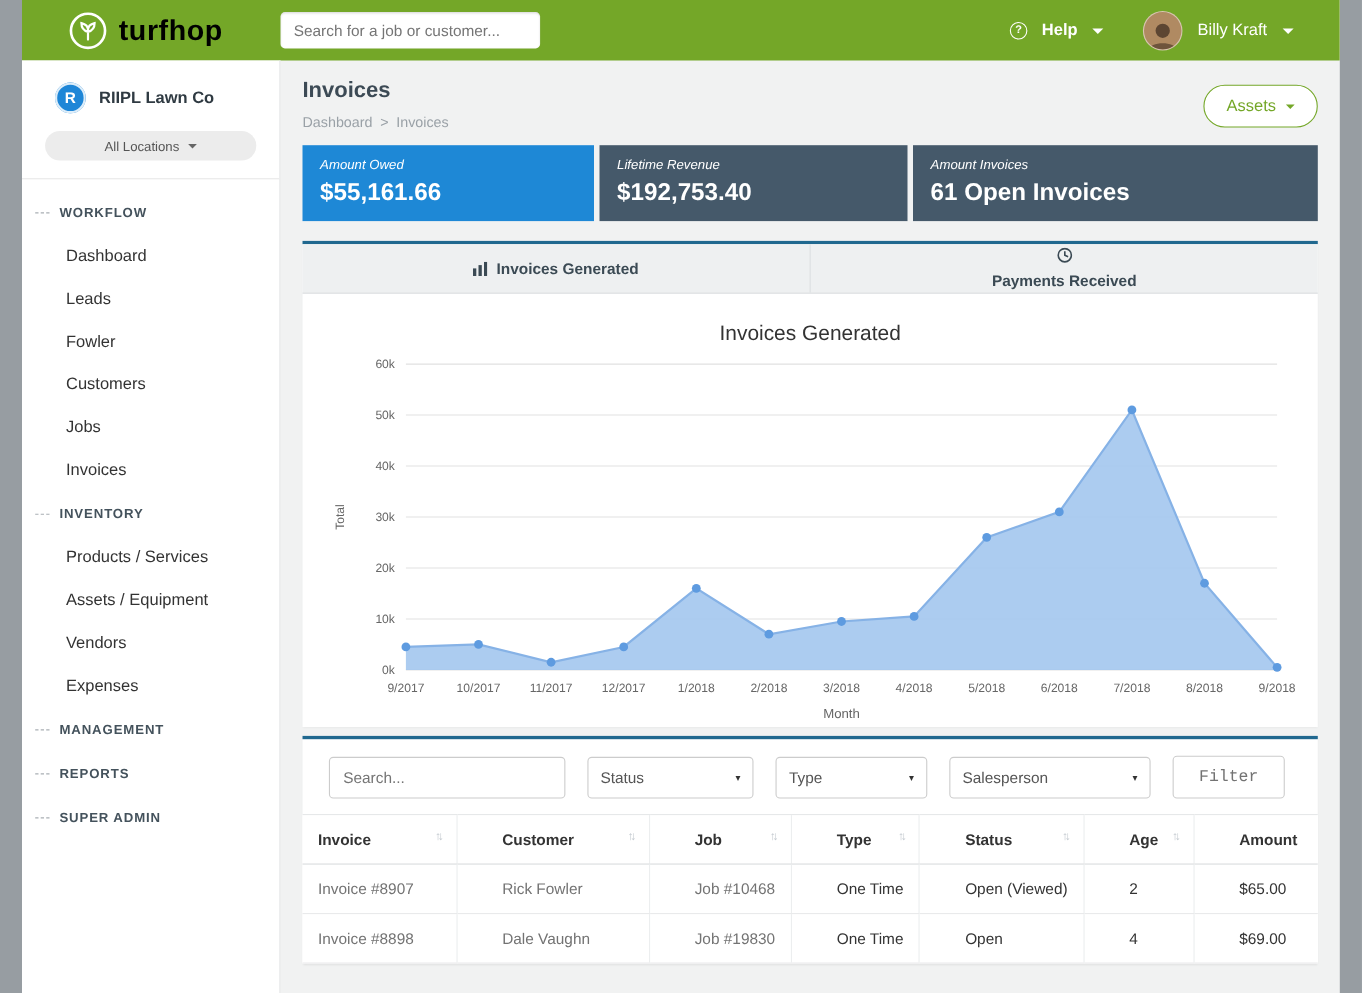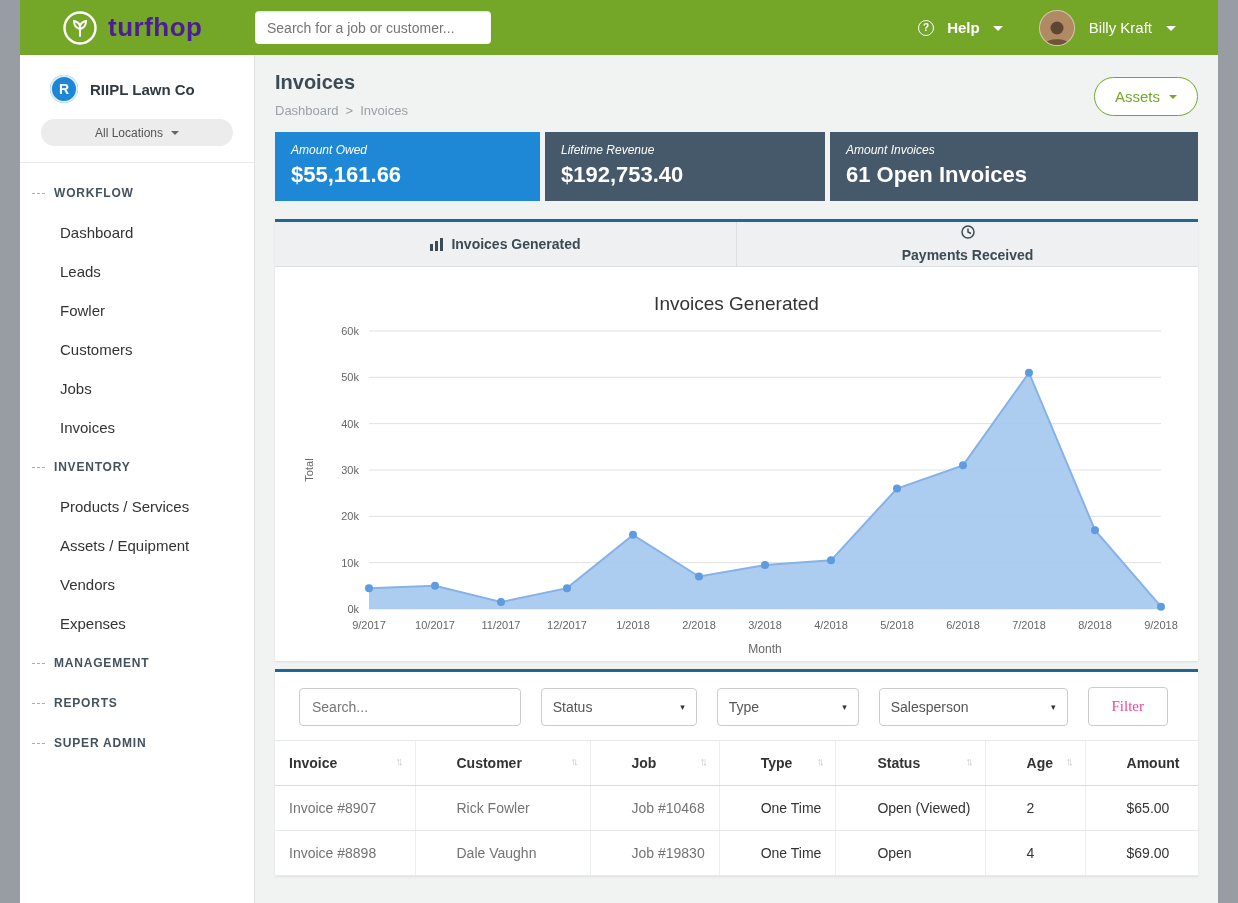--- a/index.html
+++ b/index.html
@@ -2,21 +2,21 @@
 <html><head>
 <meta charset="utf-8">
 <style>
   * { box-sizing: border-box; margin: 0; padding: 0; }
   html,body { width:1238px; height:903px; overflow:hidden; font-family:"Liberation Sans",sans-serif; background:#979da2; }
   .app { position:absolute; left:20px; top:0; width:1198px; height:903px; background:#f1f2f2; overflow:hidden; }
 
   
   .navbar { height:55px; background:#74a728; display:flex; align-items:center; }
   .brand { width:235px; display:flex; align-items:center; gap:10px; padding-left:42px; }
-  .brand-text { color:#4c1d95; font-size:26px; font-weight:bold; letter-spacing:.5px; }
+  .brand-text { color:#000000; font-size:26px; font-weight:bold; letter-spacing:.5px; }
   .logo-circle { width:36px; height:36px; flex:0 0 36px; }
   .nav-search { width:236px; height:33px; border:none; border-radius:4px; padding:0 12px; font-size:14px; color:#333; outline:none; box-shadow:inset 0 1px 2px rgba(0,0,0,.15); }
   .nav-right { margin-left:auto; display:flex; align-items:center; gap:10px; padding-right:42px; color:#fff; }
   .help-wrap { display:flex; align-items:center; gap:13px; margin-right:26px; cursor:pointer;font-weight:bold; }
   .q-circle { width:16px; height:16px; border:1.5px solid #fff; border-radius:50%; display:flex; align-items:center; justify-content:center; font-size:10px; font-weight:bold; }
   .q-circle::after { content:"?"; }
   .help-label { font-size:15px; }
   .caret-down { width:0; height:0; border-left:5px solid transparent; border-right:5px solid transparent; border-top:5px solid #fff; margin-top:2px; }
   .avatar { width:36px; height:36px; border-radius:50%; background:#b08a62; overflow:hidden; display:flex; align-items:flex-end; justify-content:center; border:1px solid rgba(255,255,255,.5); }
   .user-name { font-size:15px; margin:0 4px; }
@@ -71,21 +71,21 @@
 
   
   .filter-bar { display:flex; align-items:center; gap:20px; padding:15px 24px 14px; }
   .filter-search { width:235px; height:38px; border:1px solid #ccc; border-radius:4px; padding:0 12px; font-size:14px; color:#333; outline:none; font-family:inherit; }
   .select { height:38px; background:#fff; border:1px solid #ccc; border-radius:4px; display:flex; align-items:center; justify-content:space-between; padding:0 11px; font-size:14px; color:#555; cursor:pointer; }
   .select.sel-status { width:165px; }
   .select.sel-type { width:150px; }
   .select.sel-salesperson { width:200px; }
   .sel-caret { font-size:9px; color:#333; margin-left:10px; }
   .sel-caret::after { content:"\25BE"; }
-  .filter-btn { margin-left:auto; margin-right:6px; background:#fff; border:1px solid #ccc; border-radius:4px; padding:10px 23px; font-size:15px; color:#ec4899; cursor:pointer; font-family:Liberation Serif, serif; }
+  .filter-btn { margin-left:auto; margin-right:6px; background:#fff; border:1px solid #ccc; border-radius:4px; padding:10px 23px; font-size:15px; color:#737373; cursor:pointer; font-family:Liberation Mono, monospace; }
 
   
   table.invoices { width:100%; border-collapse:collapse; background:#fff; }
   table.invoices th { text-align:left; padding:14px 14px; font-size:14px; color:#333; border-top:1px solid #e6e8e9; border-bottom:1px solid #d9dcde; font-weight:bold; cursor:pointer; white-space:nowrap; }
   table.invoices td { padding:14px 14px; font-size:14px; color:#333; border-bottom:1px solid #e9eaeb; white-space:nowrap; }
   table.invoices th + th, table.invoices td + td { border-left:1px solid #eceeef;padding-left:41px; }
   .sort-icon { float:right; color:#c3c9cf; font-size:11px; letter-spacing:-3px; margin-left:8px; }
   .sort-icon::after { content:"\2191\2193"; }
   a.cell-link { color:#737373; text-decoration:none; cursor:pointer; }
 </style>

